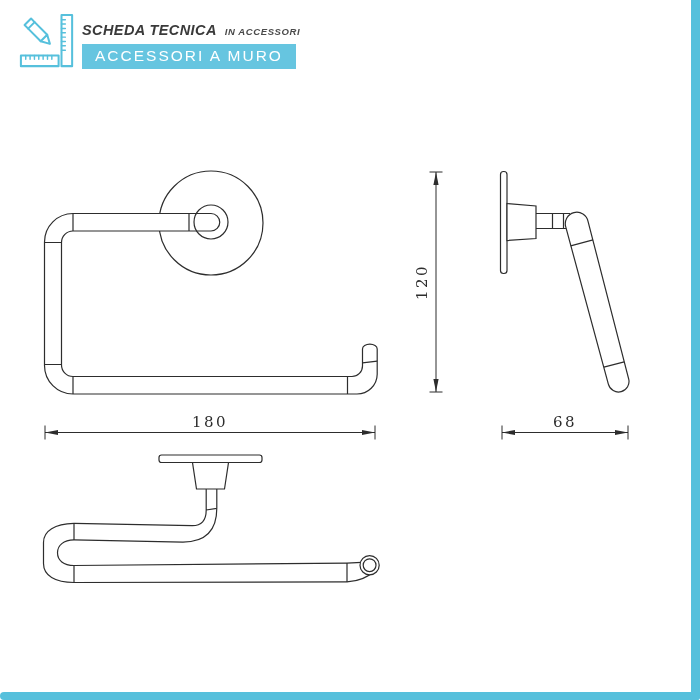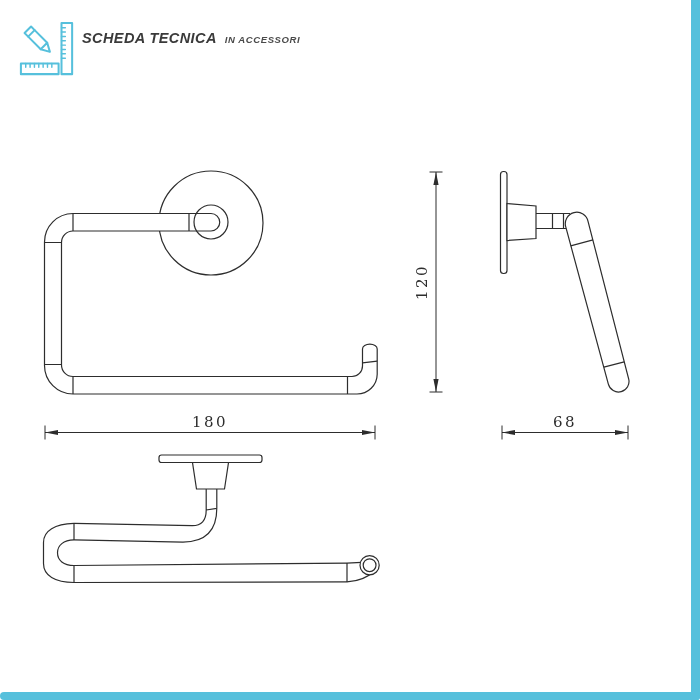--- a/index.html
+++ b/index.html
@@ -2,21 +2,21 @@
 <html><head>
 <meta charset="utf-8">
 <style>
   html,body{margin:0;padding:0;}
   body{
     width:700px;height:700px;position:relative;background:#ffffff;
     font-family:"Liberation Sans", sans-serif;overflow:hidden;
   }
   .accent-right{position:absolute;top:0;right:0;width:9px;height:700px;background:#56c0dc;border-radius:0 0 3px 0;}
   .accent-bottom{position:absolute;left:0;bottom:0;width:700px;height:8px;background:#56c0dc;border-radius:4px 0 3px 4px;}
-  .header{position:absolute;left:18px;top:20px;display:flex;align-items:flex-start;}
+  .header{position:absolute;left:18px;top:12px;display:flex;align-items:flex-start;}
   .header .icon-wrap{width:58px;height:58px;margin-right:6px;}
   .header .text-col{display:flex;flex-direction:column;margin-top:10px;}
   .title-row{display:flex;align-items:baseline;gap:8px;white-space:nowrap;}
   .title{font-size:14.5px;font-weight:bold;font-style:italic;color:#3a3a3a;letter-spacing:.4px;}
   .subtitle{font-size:9.5px;font-weight:bold;font-style:italic;color:#4a4a4a;letter-spacing:.6px;}
   .badge{
     margin-top:6px;background:#66c5e0;color:#ffffff;
     font-size:15.5px;font-weight:500;letter-spacing:2px;
     padding:3px 13px 4px 13px;display:inline-block;width:fit-content;white-space:nowrap;
   }
@@ -47,20 +47,21 @@
         <path d="M23.5,30.2 L10.5,17.2 L17.2,10.5 L30.2,23.5"></path>
         <path d="M10.5,17.2 L6.8,13.5 L13.5,6.8 L17.2,10.5"></path>
       </g>
     </svg>
   </div>
   <div class="text-col">
     <div class="title-row">
       <span class="title">SCHEDA TECNICA</span>
       <span class="subtitle">IN ACCESSORI</span>
     </div>
+    <div class="badge">ACCESSORI A MURO</div>
   </div>
 </div>
 
 <svg class="drawing-svg" width="700" height="700" viewBox="0 0 700 700" fill="none" stroke="#2d2d2d" stroke-width="1.2">
 
   <g>
     <circle cx="211" cy="223" r="52"></circle>
 
     <path fill="#ffffff" d="
       M73,213.5 H211

